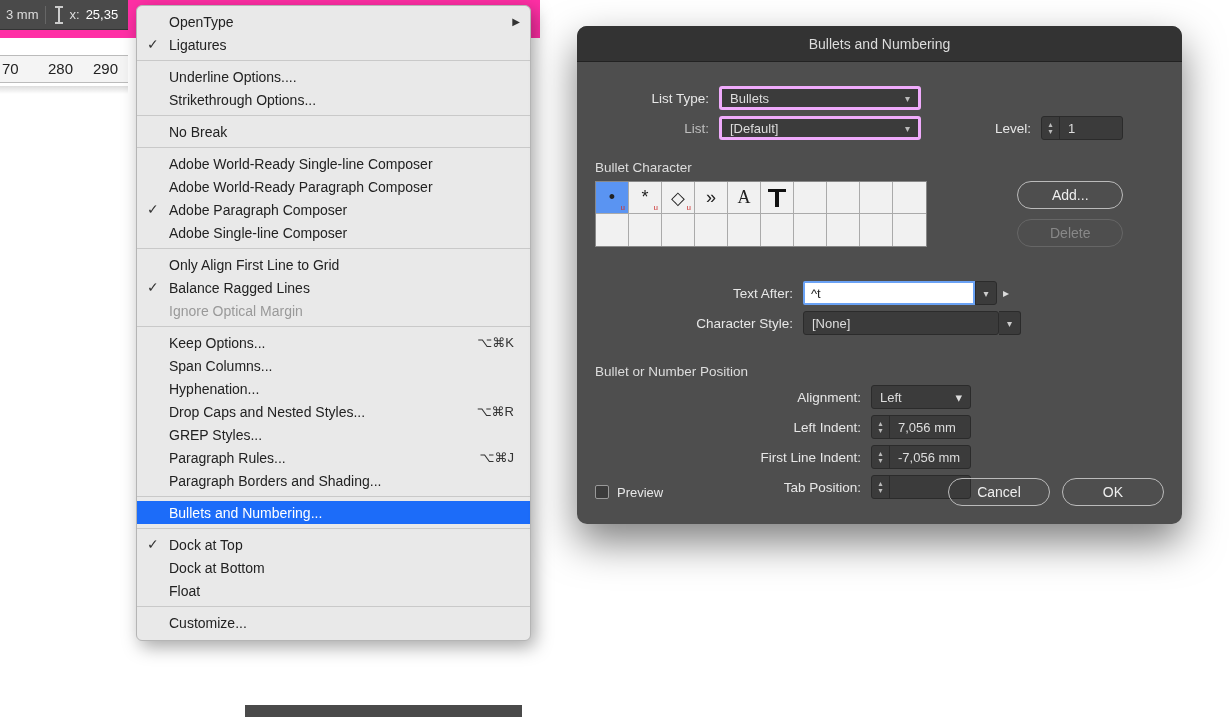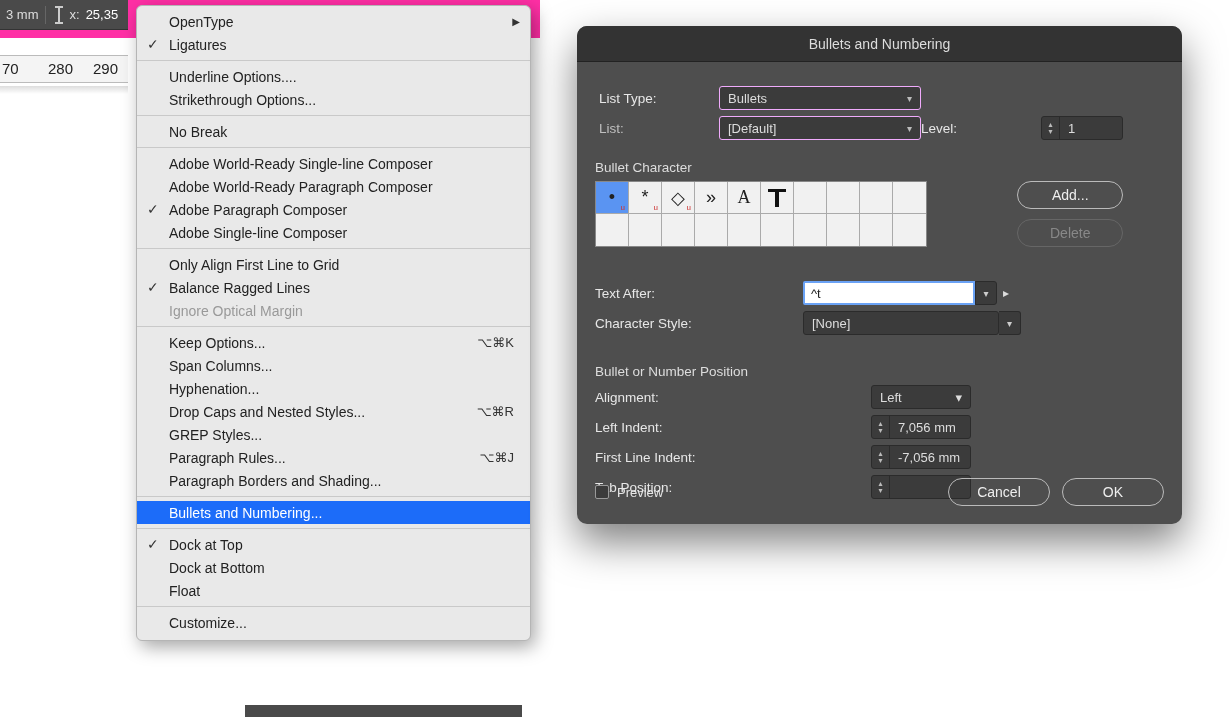--- a/index.html
+++ b/index.html
@@ -73,25 +73,25 @@
     box-shadow: 0 18px 40px rgba(0,0,0,.5);
     font-size:13px;
   }
   .dialog .titlebar {
     height:36px; background:#333; border-radius:10px 10px 0 0;
     display:flex; align-items:center; justify-content:center;
     border-bottom:1px solid #222;
   }
   .dialog .titlebar .ttl { font-size:14px; color:#ddd; }
   .row { display:flex; align-items:center; margin:6px 0; }
-  .lbl { font-size:13.5px; }
+  .lbl { text-align:right; padding-right:10px; font-size:13.5px; }
 
   .select {
     display:flex; align-items:center; justify-content:space-between;
-    background:#3b3b3b; border:1px solid #f0abfc; border-radius:3px;
+    background:#3b3b3b; border:3px solid #f0abfc; border-radius:3px;
     height:24px; padding:0 8px; color:#ddd;
   }
   .select .caret { font-size:10px; color:#bbb; }
 
   .stepper {
     display:flex; align-items:center; background:#3b3b3b; border:1px solid #2b2b2b;
     border-radius:3px; height:24px;
   }
   .stepper .spin {
     width:18px; height:100%; display:flex; flex-direction:column; justify-content:center; align-items:center;

